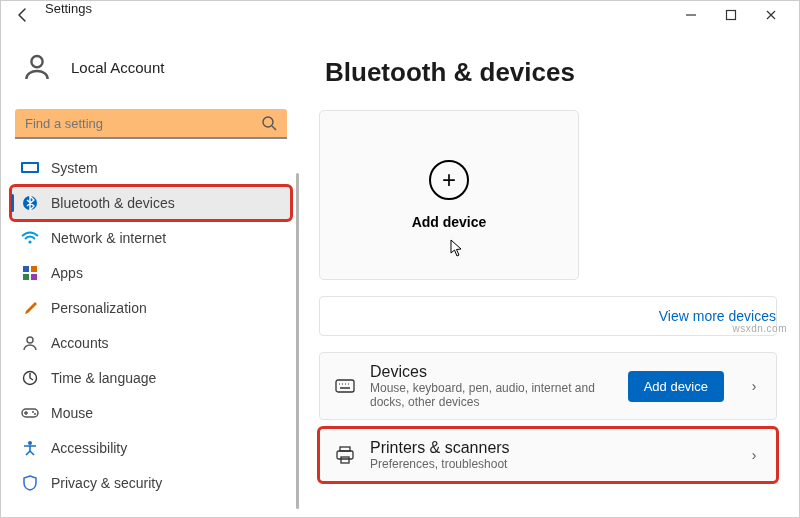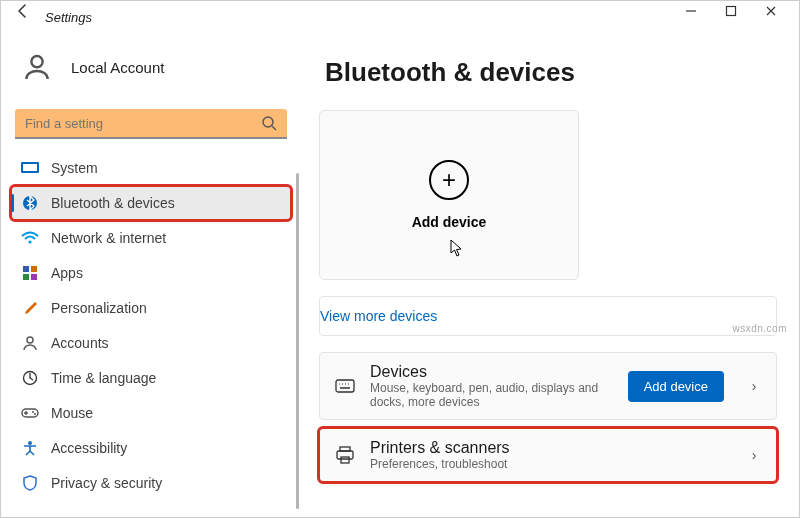--- a/index.html
+++ b/index.html
@@ -1,18 +1,18 @@
 <!DOCTYPE html>
 <html><head>
 <meta charset="utf-8">
 <style>
   * { box-sizing: border-box; margin: 0; padding: 0; font-family: "Segoe UI", Arial, sans-serif; }
   body { background: #f3f3f3; width: 800px; height: 518px; overflow: hidden; }
   .window { background: #fff; width: 800px; height: 518px; border: 1px solid #ccc; position: relative; }
-  .titlebar { display: flex; align-items: flex-end; height: 32px; padding: 8px 8px; font-style: italic; }
+  .titlebar { display: flex; align-items: flex-start; height: 32px; padding: 0 8px; }
   .back-btn { width: 28px; height: 28px; display: flex; align-items: center; justify-content: center; font-size: 16px; color: #333; }
   .title { font-size: 13px; margin-left: 8px; color: #222; }
   .win-controls { margin-left: auto; display: flex; }
   .win-btn { width: 40px; height: 28px; display: flex; align-items: center; justify-content: center; font-size: 12px; color: #333; }
   .body { display: flex; height: calc(100% - 32px); }
   .sidebar { width: 300px; padding: 4px 10px 10px 10px; position: relative; }
   .sidebar-scrollline { position: absolute; right: 2px; top: 140px; bottom: 8px; width: 3px; background: #b5b5b5; border-radius: 2px; }
   .account { display: flex; align-items: center; gap: 14px; padding: 10px 6px 18px 6px; }
   .avatar { width: 40px; height: 40px; border-radius: 50%; background: #fff; display: flex; align-items: center; justify-content: center; }
   .avatar svg { width: 32px; height: 32px; }
@@ -26,21 +26,21 @@
   .nav-item.active::before { content:""; position:absolute; left:0; top:8px; bottom:8px; width:3px; background:#0067c0; border-radius:2px; }
   .nav-icon { width: 18px; height: 18px; display: flex; align-items: center; justify-content: center; font-size: 14px; }
   .highlight-red { outline: 3px solid #d93025; outline-offset: -1px; }
   .main { flex: 1; padding: 10px 22px 10px 18px; overflow: hidden; position: relative; }
   .page-title { font-size: 26px; font-weight: 600; color: #1b1b1b; margin: 14px 0 22px 6px; }
   .row1 { display: flex; gap: 18px; align-items: stretch; }
   .add-card { width: 260px; height: 170px; background: #fafafa; border: 1px solid #e3e3e3; border-radius: 5px; display: flex; flex-direction: column; align-items: center; justify-content: center; gap: 14px; position: relative; }
   .plus-circle { width: 40px; height: 40px; border: 2.5px solid #000; border-radius: 50%; display:flex; align-items:center; justify-content:center; font-size: 24px; font-weight: 400; }
   .add-card .lbl { font-size: 14px; font-weight: 600; }
   .cursor { position: absolute; left: 130px; top: 128px; font-size: 16px; color:#000; }
-  .more-box { width: 100%; height: 40px; margin-top: 16px; border: 1px solid #e3e3e3; border-radius: 4px; display:flex; align-items:center; justify-content:flex-start; font-size: 14px; color: #0067c0; background:#fff; }
+  .more-box { width: 100%; height: 40px; margin-top: 16px; border: 1px solid #e3e3e3; border-radius: 4px; display:flex; align-items:center; justify-content:flex-end; font-size: 14px; color: #0067c0; background:#fff; }
   .rows { margin-top: 16px; display:flex; flex-direction:column; gap:8px; }
   .settings-row { display:flex; align-items:center; gap:14px; background:#fafafa; border:1px solid #e3e3e3; border-radius:4px; padding:10px 14px; }
   .settings-row .ricon { width:22px; height:22px; display:flex; align-items:center; justify-content:center; color:#333; }
   .settings-row .texts { flex:1; display:flex; flex-direction:column; }
   .settings-row .t1 { font-size:16px; color:#1b1b1b; }
   .settings-row .t2 { font-size:12px; color:#666; }
   .pill-btn { background:#0067c0; color:#fff; font-size:13px; padding:8px 16px; border-radius:4px; border:none; }
   .chev { width:16px; text-align:center; color:#555; font-size:14px; margin-left:8px; }
   .watermark { position:absolute; right:12px; top:290px; font-size:10px; color:#aaa; letter-spacing:0.5px; }
 </style>
@@ -221,21 +221,21 @@
                 <rect x="1" y="1" width="18" height="12" rx="2" fill="none" stroke="#333" stroke-width="1.3"></rect>
                 <line x1="4" y1="5" x2="5" y2="5" stroke="#333"></line>
                 <line x1="7" y1="5" x2="8" y2="5" stroke="#333"></line>
                 <line x1="10" y1="5" x2="11" y2="5" stroke="#333"></line>
                 <line x1="13" y1="5" x2="14" y2="5" stroke="#333"></line>
                 <line x1="5" y1="9" x2="15" y2="9" stroke="#333" stroke-width="1.5"></line>
               </svg>
             </span>
             <div class="texts">
               <span class="t1">Devices</span>
-              <span class="t2">Mouse, keyboard, pen, audio, displays and docks, more devices</span>
+              <span class="t2">Mouse, keyboard, pen, audio, internet and docks, other devices</span>
             </div>
             <button class="pill-btn">Add device</button>
             <span class="chev">›</span>
           </div>
           <div class="settings-row highlight-red">
             <span class="ricon">
               <svg width="20" height="18" viewBox="0 0 20 18">
                 <rect x="5" y="1" width="10" height="4" fill="none" stroke="#333" stroke-width="1.3"></rect>
                 <rect x="2" y="5" width="16" height="8" rx="1.5" fill="none" stroke="#333" stroke-width="1.3"></rect>
                 <rect x="6" y="11" width="8" height="6" fill="none" stroke="#333" stroke-width="1.3"></rect>

